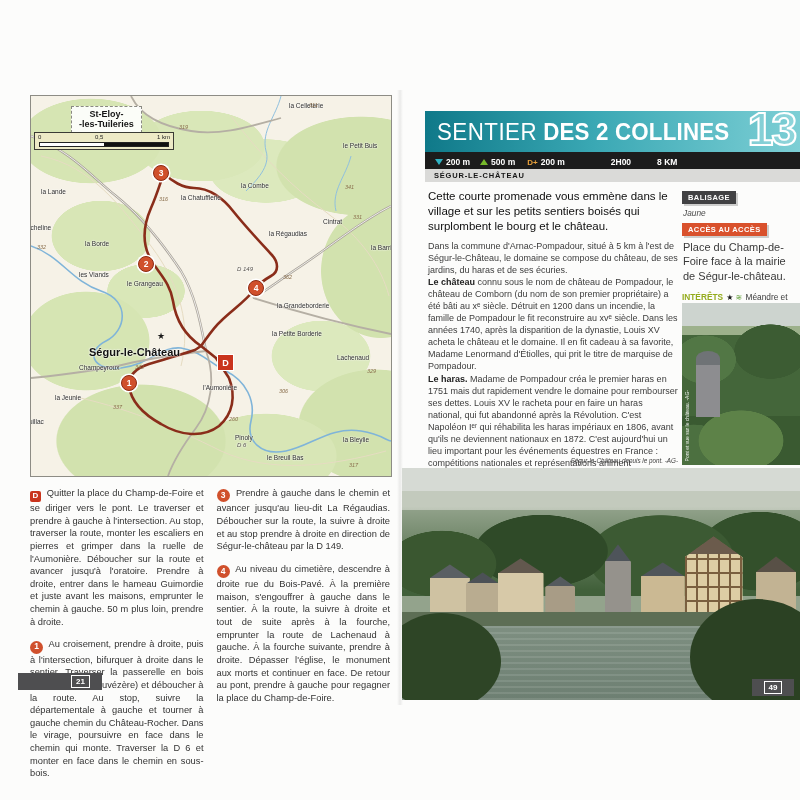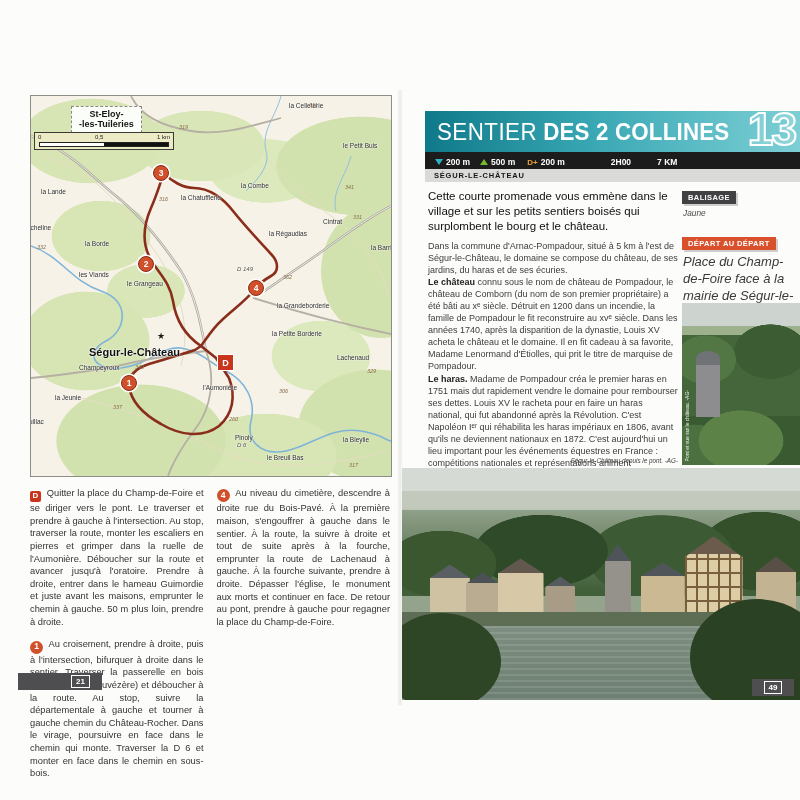--- a/index.html
+++ b/index.html
@@ -89,22 +89,22 @@
   .article h3{margin:0 0 4px 0;font-size:10.8px;color:#94ab1c;letter-spacing:.2px;}
   .article p{margin:0;font-size:9px;line-height:1.34;color:#3c3c3c;}
   .article .lead{font-weight:bold;color:#222;}
   .photo-cap{left:428px;top:457px;width:250px;text-align:right;font-size:6.3px;font-style:italic;color:#3f3f3f;}
   
   .sidebar{left:682px;top:186px;width:118px;}
   .sbadge{display:inline-block;color:#fff;font-size:7.5px;font-weight:bold;letter-spacing:.4px;
     padding:2px 6px;box-shadow:2px 2px 0 rgba(0,0,0,.18);}
   .sbadge.dark{background:#414143;}
   .sbadge.red{background:#d9512c;}
-  .jaune{font-size:8.3px;font-style:italic;color:#4a4a4a;margin:4px 0 14px 1px;}
-  .acces-text{font-size:13px;font-style:italic;color:#3a3a3a;line-height:1.3;margin:4px 0 9px 1px;}
+  .jaune{font-size:8.3px;font-style:italic;color:#4a4a4a;margin:4px 0 0 1px;}
+  .acces-text{font-size:11px;color:#3a3a3a;line-height:1.3;margin:4px 0 9px 1px;}
   .flow{font-size:8.3px;line-height:1.38;color:#3a3a3a;}
   .flow .label{color:#94ab1c;font-weight:bold;}
   .flow .icon{margin:0 1px;font-size:8px;}
   
   .side-photo{left:682px;top:303px;width:118px;height:162px;overflow:hidden;background:
     linear-gradient(180deg,#cdd4cf 0 14%,#9db18c 14% 20%,#44663a 20% 70%,#3a5a31 70% 100%);}
   .sp-trees{position:absolute;inset:0;background-image:
     radial-gradient(50px 40px at 20% 35%,#527745 60%,rgba(0,0,0,0) 61%),
     radial-gradient(60px 45px at 75% 30%,#3c5c33 60%,rgba(0,0,0,0) 61%),
     radial-gradient(70px 50px at 50% 85%,#5d8248 60%,rgba(0,0,0,0) 61%),
@@ -240,20 +240,21 @@
     <div class="dsq">D</div>
   </div>
 </div>
 
 <div class="abs directions">
   <div class="dir-col">
       <p class="dir"><span class="dmark sq">D</span> Quitter la place du Champ-de-Foire et se diriger vers le pont. Le traverser et prendre à gauche à l'intersection. Au stop, traverser la route, monter les escaliers en pierres et grimper dans la ruelle de l'Aumonière. Déboucher sur la route et avancer jusqu'à l'oratoire. Prendre à droite, entrer dans le hameau Guimordie et juste avant les maisons, emprunter le chemin à gauche. 50 m plus loin, prendre à droite.</p>
       <p class="dir"><span class="dmark">1</span> Au croisement, prendre à droite, puis à l'intersection, bifurquer à droite dans le sentier. Traverser la passerelle en bois (au-dessus de l'Auvézère) et déboucher à la route. Au stop, suivre la départementale à gauche et tourner à gauche chemin du Château-Rocher. Dans le virage, poursuivre en face dans le chemin qui monte. Traverser la D 6 et monter en face dans le chemin en sous-bois.</p>
     </div>
   <div class="dir-col">
+      <p class="dir"><span class="dmark">3</span> Prendre à gauche dans le chemin et avancer jusqu'au lieu-dit La Régaudias. Déboucher sur la route, la suivre à droite et au stop prendre à droite en direction de Ségur-le-château par la D 149.</p>
       <p class="dir"><span class="dmark">4</span> Au niveau du cimetière, descendre à droite rue du Bois-Pavé. À la première maison, s'engouffrer à gauche dans le sentier. À la route, la suivre à droite et tout de suite après à la fourche, emprunter la route de Lachenaud à gauche. À la fourche suivante, prendre à droite. Dépasser l'église, le monument aux morts et continuer en face. De retour au pont, prendre à gauche pour regagner la place du Champ-de-Foire.</p>
     </div>
 </div>
 
 <div class="abs pagebadge pb-left">
   <span class="num">21</span>
 </div>
 
 <div class="abs band">
   <div class="title">
@@ -264,41 +265,41 @@
 </div>
 
 <div class="abs statsbar">
   <span class="tri-down"></span>
   <span class="stat">200 m</span>
   <span class="tri-up" style="margin-left:8px"></span>
   <span class="stat">500 m</span>
   <span class="dplus">D+</span>
   <span class="stat">200 m</span>
   <span class="sp1">2H00</span>
-  <span class="sp2">7 KM</span>
+  <span class="sp2">8 KM</span>
 </div>
 
 <div class="abs locbar">SÉGUR-LE-CHÂTEAU</div>
 
 <div class="abs intro">Cette courte promenade vous emmène dans le village et sur les petits sentiers boisés qui surplombent le bourg et le château.</div>
 
 <div class="abs article">
   <div>
       <p>Dans la commune d'Arnac-Pompadour, situé à 5 km à l'est de Ségur-le-Château, le domaine se compose du château, de ses jardins, du haras et de ses écuries.</p>
       <p><span class="lead">Le château</span> connu sous le nom de château de Pompadour, le château de Comborn (du nom de son premier propriétaire) a été bâti au xᵉ siècle. Détruit en 1200 dans un incendie, la famille de Pompadour le fit reconstruire au xvᵉ siècle. Dans les années 1740, après la disparition de la dynastie, Louis XV acheta le château et le domaine. Il en fit cadeau à sa favorite, Madame Lenormand d'Étiolles, qui prit le titre de marquise de Pompadour.</p>
       <p><span class="lead">Le haras.</span> Madame de Pompadour créa le premier haras en 1751 mais dut rapidement vendre le domaine pour rembourser ses dettes. Louis XV le racheta pour en faire un haras national, qui fut abandonné après la Révolution. C'est Napoléon Iᵉʳ qui réhabilita les haras impériaux en 1806, avant qu'ils ne deviennent nationaux en 1872. C'est aujourd'hui un lieu important pour les événements équestres en France : compétitions nationales et représentations animent régulièrement ce lieu historique. C'est également le siège administratif des haras nationaux.</p>
     </div>
 </div>
 
 <div class="abs photo-cap">Ségur-le-Château depuis le pont. -AG-</div>
 
 <div class="abs sidebar">
   <div class="sbadge dark">BALISAGE</div>
   <div class="jaune">Jaune</div>
-  <div class="sbadge red">DÉPART AU DÉPART</div>
+  <div class="sbadge red">ACCÈS AU ACCÈS</div>
   <div class="acces-text">Place du Champ-de-Foire face à la mairie de Ségur-le-château.</div>
   <div class="flow"><span class="label">INTÉRÊTS </span><span class="icon" style="color: rgb(26, 26, 26);">★</span><span class="icon" style="color: rgb(93, 156, 52);">≋</span> Méandre et vallée de l'Auvézère <span class="icon" style="color: rgb(93, 156, 52);">♜</span><span class="icon" style="color: rgb(93, 156, 52);">⌂</span> Ségur-le-Château : ruines du château (xᵉ s.), chapelle, maisons à colombages, église Saint-Léger du Baillargeau <span class="label">À PROXIMITÉ </span><span class="icon" style="color: rgb(93, 156, 52);">▦</span><span class="icon" style="color: rgb(93, 156, 52);">⚒</span> Saint-Éloy-les-Tuileries : grange ovalaire, site gallo-romain du Boin </div>
 </div>
 
 <div class="abs side-photo">
   <div class="sp-trees"></div>
   <div class="tower-dome"></div>
   <div class="tower"></div>
   <div class="v-cap">Pont et vue sur le château. -AG-</div>
 </div>

